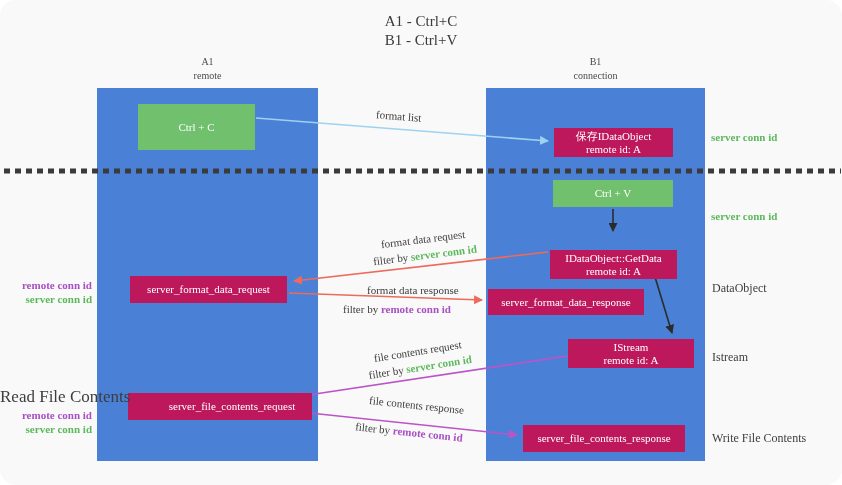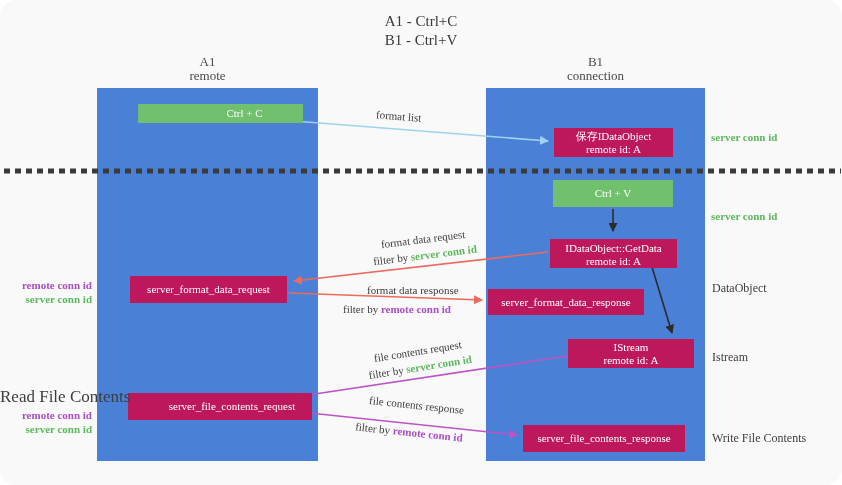--- a/index.html
+++ b/index.html
@@ -3,21 +3,21 @@
 <meta charset="utf-8">
 <style>
   html,body { margin:0; padding:0; }
   .canvas {
     position:relative; width:842px; height:485px;
     background:#f9f9f9; font-family:Liberation Serif, serif;
     overflow:hidden; color:#3d3d3d;border-radius:16px;
   }
   .abs { position:absolute; }
   .title { left:0; right:0; top:12px; text-align:center; font-size:15px; line-height:19px; color:#3a3a3a; }
-  .lane-header { text-align:center; font-size:13px; line-height:13.5px; color:#4a4a4a; }
+  .lane-header { text-align:center; font-size:10px; line-height:13.5px; color:#4a4a4a; }
   .lane { background:#4a80d6; }
   .box { display:flex; flex-direction:column; align-items:center; justify-content:center;
          color:#ffffff; text-align:center; font-size:11px; line-height:13px; white-space:nowrap; }
   .box.green { background:#71c06e; }
   .box.orange { background:#be185d; }
   .side-dark { font-size:12px; color:#3d3d3d; white-space:nowrap; }
   .id-green { color:#5cb85c; font-weight:bold; font-size:11px; white-space:nowrap; }
   .id-purple { color:#a94fc4; font-weight:bold; font-size:11px; white-space:nowrap; }
   .left-col { width:92px; text-align:right; line-height:14px; }
   .arrow-label { font-size:11px; color:#3d3d3d; white-space:nowrap; }
@@ -65,34 +65,34 @@
     <line x1="4" y1="171" x2="841" y2="171" stroke="#3b3b3b" stroke-width="5" stroke-dasharray="6 5"></line>
     <line x1="256" y1="118" x2="548" y2="141" stroke="#9ed2f0" stroke-width="1.6" marker-end="url(#m-blue)"></line>
     <line x1="613" y1="209" x2="613" y2="231" stroke="#2b2b2b" stroke-width="1.6" marker-end="url(#m-black)"></line>
     <line x1="652" y1="267" x2="672" y2="333" stroke="#2b2b2b" stroke-width="1.6" marker-end="url(#m-black)"></line>
     <line x1="548" y1="252" x2="294" y2="281" stroke="#ed6a5c" stroke-width="1.6" marker-end="url(#m-red)"></line>
     <line x1="289" y1="293" x2="482" y2="300" stroke="#ed6a5c" stroke-width="1.6" marker-end="url(#m-red)"></line>
     <line x1="567" y1="356" x2="295" y2="397" stroke="#bb54c6" stroke-width="1.6" marker-end="url(#m-magenta)"></line>
     <line x1="291" y1="411" x2="517" y2="435" stroke="#bb54c6" stroke-width="1.6" marker-end="url(#m-magenta)"></line>
   </svg>
 
-  <div class="abs box green" style="left:138px; top:104px; width:117px; height:19px;padding-left:48px;">
+  <div class="abs box green" style="left:138px; top:104px; width:117px; height:46px;">
     <div>Ctrl + C</div>
   </div>
 
   <div class="abs box orange" style="left:554px; top:128px; width:119px; height:29px;">
     <div>保存IDataObject</div>
     <div>remote id: A</div>
   </div>
 
   <div class="abs box green" style="left:553px; top:180px; width:120px; height:27px;">
     <div>Ctrl + V</div>
   </div>
 
-  <div class="abs box orange" style="left:550px; top:239px; width:127px; height:29px;justify-content:flex-end;">
+  <div class="abs box orange" style="left:550px; top:250px; width:127px; height:29px;">
     <div>IDataObject::GetData</div>
     <div>remote id: A</div>
   </div>
 
   <div class="abs box orange" style="left:130px; top:276px; width:157px; height:27px;">
     <div>server_format_data_request</div>
   </div>
 
   <div class="abs box orange" style="left:488px; top:289px; width:156px; height:26px;">
     <div>server_format_data_response</div>

